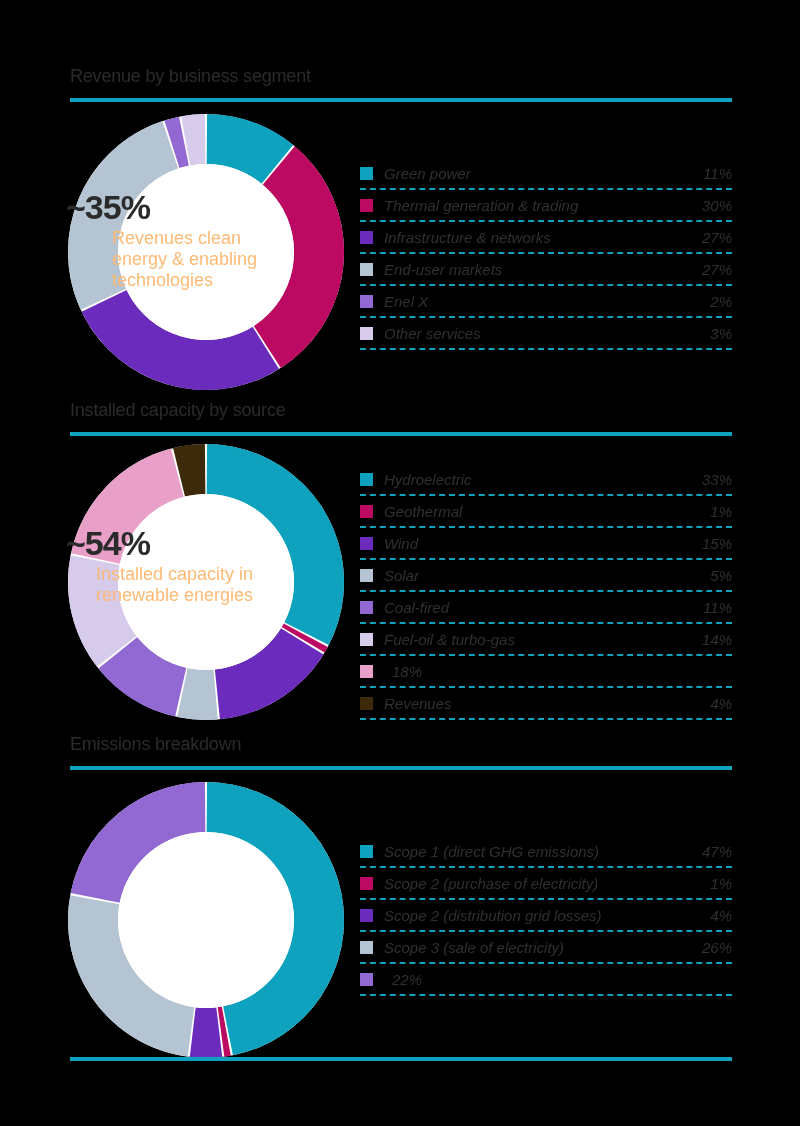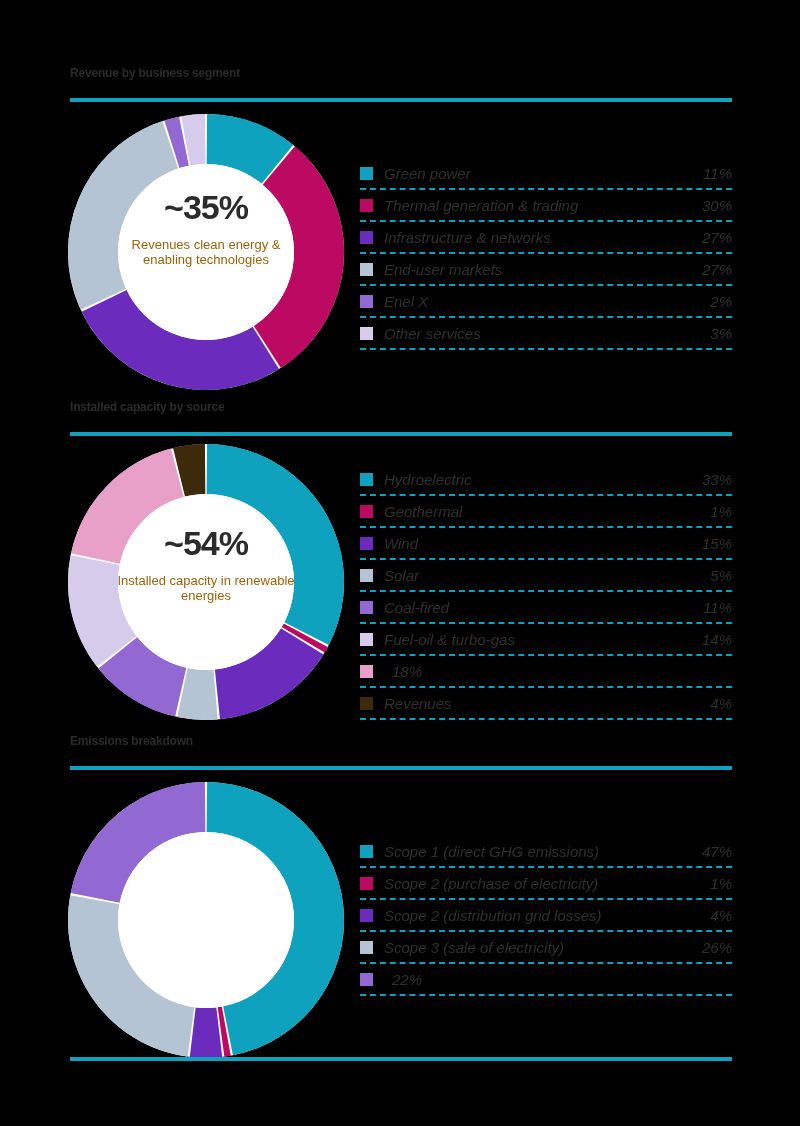--- a/index.html
+++ b/index.html
@@ -9,48 +9,47 @@
     font-family:"Liberation Sans", sans-serif;
     overflow:hidden;
     position:relative;
   }
   .page{position:absolute;inset:0;}
 
   
   .section{position:absolute;left:0;width:800px;}
   .sec-title{
     position:absolute;left:70px;top:0;
-    font-size:12px;font-weight:bold;
+    font-size:18px;font-weight:normal;
     color:#2b2b2b;
     letter-spacing:-0.2px;
     white-space:nowrap;
   }
   .sec-rule{
     position:absolute;left:70px;width:662px;height:4px;
     background:#0FA2BE;
   }
 
   
   .donut-wrap{position:absolute;}
   .donut{position:relative;}
   .donut svg{display:block;}
   .donut-center{
     position:absolute;left:0;right:0;
-    text-align:center;
     color:#2b2b2b;
     pointer-events:none;
   }
   .donut-big{
     font-size:34px;font-weight:bold;line-height:1.0;
     letter-spacing:-1px;
     color:#2b2b2b;
   }
   .donut-sub{
-    font-size:13px;line-height:1.18;margin-top:13px;
-    color:#a16207;
+    font-size:18px;line-height:1.18;margin-top:4px;
+    color:#fdba74;
   }
 
   
   .legend{position:absolute;font-style:italic;}
   .legend-row{
     position:relative;
     display:flex;align-items:center;
     height:30px;
     border-bottom:2px dashed #0FA2BE;
   }

